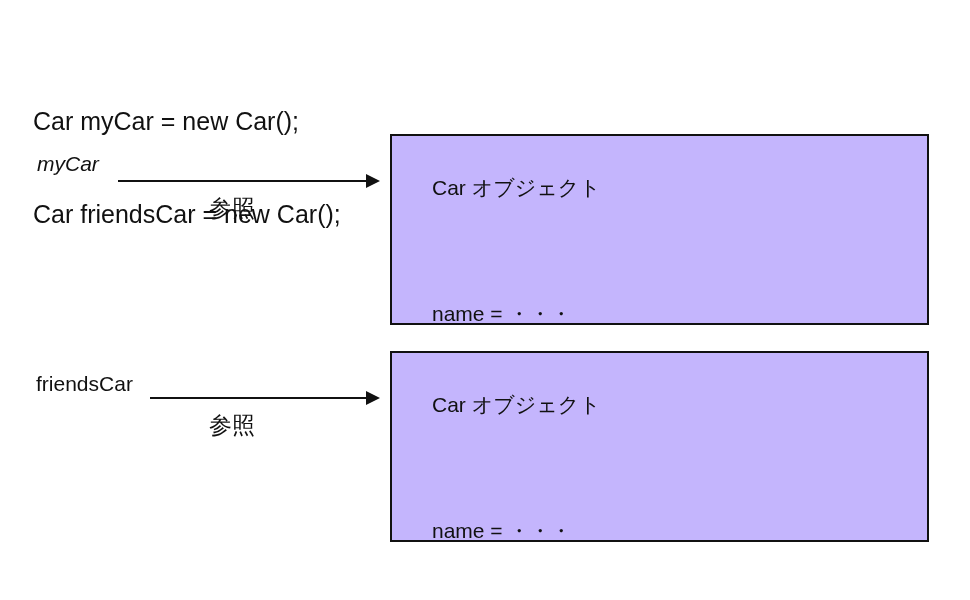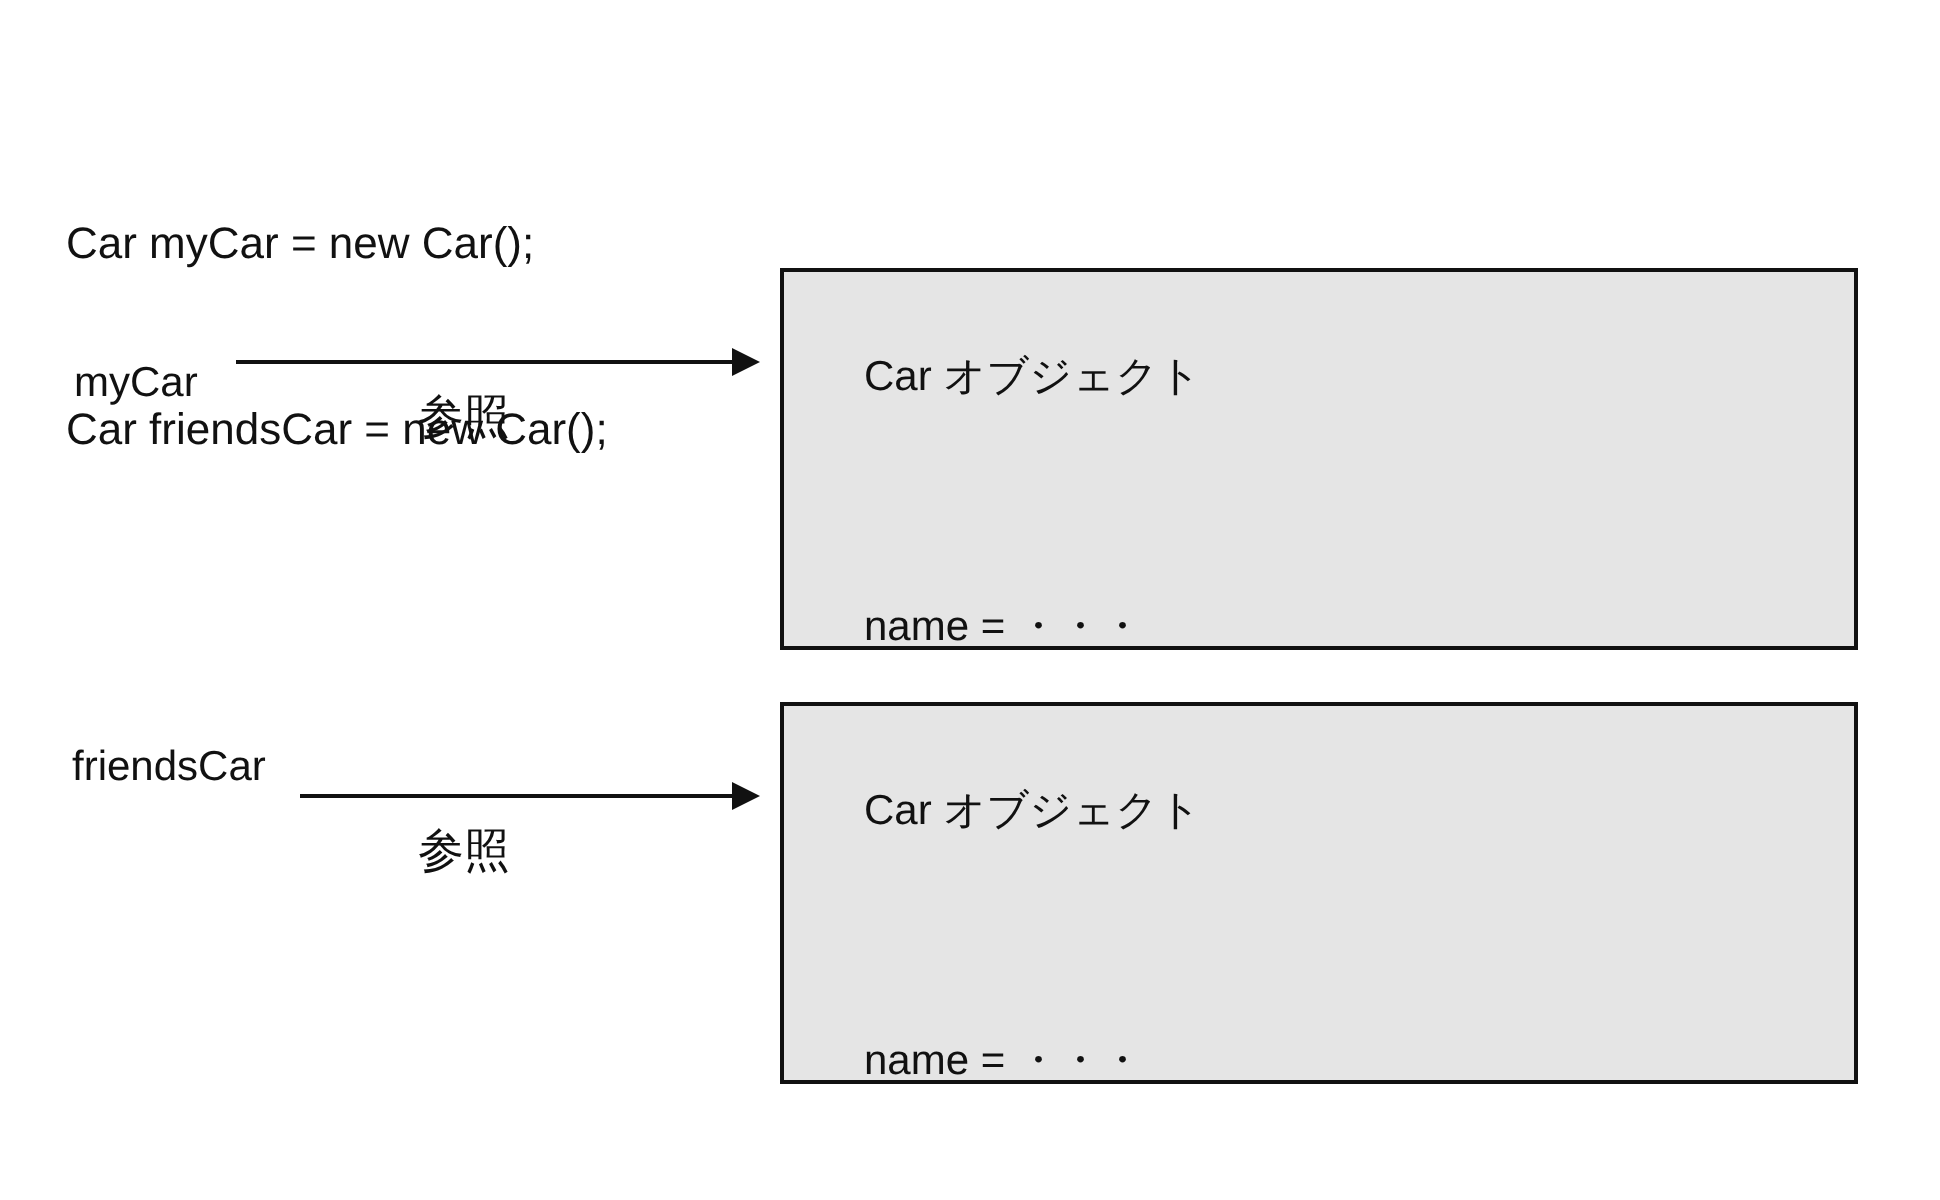--- a/index.html
+++ b/index.html
@@ -13,30 +13,30 @@
     overflow: hidden;
     background: #ffffff;
     color: #111111;
     font-family: "Liberation Sans", "DejaVu Sans", sans-serif;
   }
   .abs { position: absolute; }
 
   .code-block {
     left: 33px;
     top: 44px;
-    font-size: 22px;
+    font-size: 25px;
     line-height: 31px;
     white-space: pre;
   }
 
   .var-label {
     font-size: 21px;
     white-space: nowrap;
   }
-  .var-mycar      { left: 37px;  top: 180px; }
+  .var-mycar      { left: 37px;  top: 152px; font-style: italic; }
   .var-friendscar { left: 36px;  top: 372px; }
 
   .arrow-line {
     height: 2px;
     background: #111111;
   }
   .arrow-line-1 { left: 118px; top: 180px; width: 248px; }
   .arrow-line-2 { left: 150px; top: 397px; width: 216px; }
 
   .arrow-head {
@@ -54,21 +54,21 @@
     white-space: nowrap;
   }
   .arrow-label-1 { left: 209px; top: 193px; }
   .arrow-label-2 { left: 209px; top: 410px; }
 
   .object-box {
     width: 539px;
     height: 191px;
     border: 2px solid #111111;
     box-sizing: border-box;
-    background: #e5e5e5;
+    background: #c4b5fd;
   }
   .object-box-1 { left: 390px; top: 134px; }
   .object-box-2 { left: 390px; top: 351px; }
 
   .box-title {
     position: absolute;
     left: 40px;
     top: 38px;
     font-size: 21px;
     white-space: nowrap;

